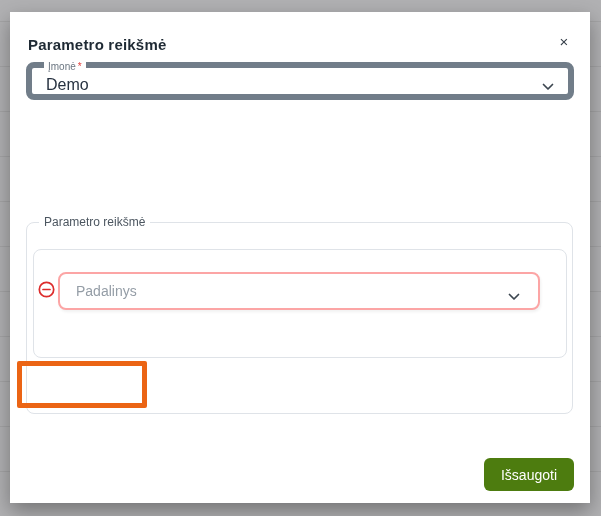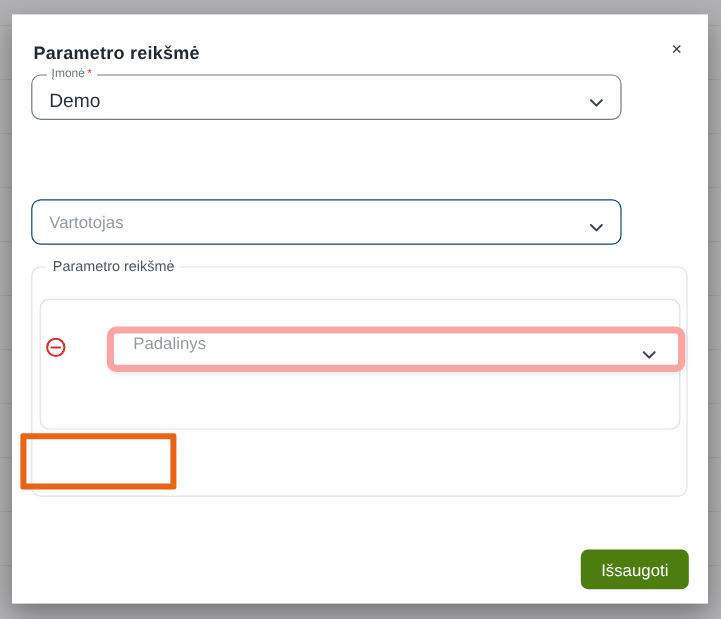--- a/index.html
+++ b/index.html
@@ -21,22 +21,22 @@
     position:absolute;left:18px;top:24px;
     font-size:15px;font-weight:700;color:#1f2a34;letter-spacing:.2px;
   }
   .close-btn{
     position:absolute;right:16px;top:20px;width:20px;height:20px;
     background:none;border:none;padding:0;cursor:pointer;
     font-size:15px;line-height:20px;color:#37404a;text-align:center;
     font-family:"Liberation Sans",sans-serif;
   }
   .select-box{
-    position:absolute;left:16px;width:492px;height:38px;
-    border:1px solid #0c4a6e;border-radius:8px;background:#fff;
+    position:absolute;left:16px;width:548px;height:38px;
+    border:6px solid #0c4a6e;border-radius:8px;background:#fff;
     box-sizing:border-box;display:flex;align-items:center;
     padding:0 14px;cursor:pointer;
   }
   .select-box.filled{border-color:#717d89;}
   .float-label{
     position:absolute;top:-7px;left:12px;background:#fff;padding:0 4px;
     font-size:10px;color:#6a7580;line-height:12px;white-space:nowrap;
   }
   .req{color:#e2403d;margin-left:2px;font-size:10px;}
   .value-text{font-size:16px;color:#273240;padding-top:8px;}
@@ -52,23 +52,23 @@
   .legend{
     position:absolute;top:-8px;left:12px;background:#fff;padding:0 5px;
     font-size:12px;color:#4c5archive660;color:#4c5660;line-height:15px;white-space:nowrap;
   }
   .outer-fieldset{left:16px;top:210px;width:547px;height:192px;}
   .inner-fieldset{left:6px;top:26px;width:534px;height:109px;}
   .icon-btn{background:none;border:none;padding:0;cursor:pointer;position:absolute;}
   .remove-btn{left:4px;top:31px;width:17px;height:17px;}
   .dept-select{
     position:absolute;left:24px;top:22px;width:482px;height:38px;
-    border:6px solid #fca5a5;border-radius:8px;background:#fff;
-    box-sizing:border-box;display:flex;align-items:flex-start;padding:0 16px;
-    box-shadow:1px 2px 3px rgba(0,0,0,0.06);cursor:pointer;margin-left:31px;
+    border:2px solid #fca5a5;border-radius:8px;background:#fff;
+    box-sizing:border-box;display:flex;align-items:center;padding:0 16px;
+    box-shadow:1px 2px 3px rgba(0,0,0,0.06);cursor:pointer;
   }
   .add-btn{
     position:absolute;left:24px;top:74px;height:22px;
     background:none;border:none;padding:0;cursor:pointer;
     display:flex;align-items:center;gap:8px;
     font-family:"Liberation Sans",sans-serif;
   }
   .add-label{font-size:14px;color:#2a333c;}
   .save-btn{
     position:absolute;right:16px;bottom:12px;height:33px;
@@ -99,28 +99,20 @@
       </span>
       <span class="value-text">Demo</span>
       <span class="chevron">
         <svg width="12" height="8" viewBox="0 0 12 8">
             <polyline points="1.5,1.5 6,6 10.5,1.5" fill="none" stroke="#3c4650" stroke-width="1.7" stroke-linecap="round" stroke-linejoin="round"></polyline>
           </svg>
       </span>
     </div>
 
 
-    <div class="select-box" style="top:154px;">
-      <span class="placeholder-text">Vartotojas</span>
-      <span class="chevron">
-        <svg width="12" height="8" viewBox="0 0 12 8">
-            <polyline points="1.5,1.5 6,6 10.5,1.5" fill="none" stroke="#3c4650" stroke-width="1.7" stroke-linecap="round" stroke-linejoin="round"></polyline>
-          </svg>
-      </span>
-    </div>
 
     <div class="fieldset outer-fieldset">
       <span class="legend">Parametro reikšmė</span>
 
       <div class="fieldset inner-fieldset">
 
         <button class="icon-btn remove-btn">
           <span>
             <svg width="17" height="17" viewBox="0 0 17 17">
               <circle cx="8.5" cy="8.5" r="7.2" fill="none" stroke="#dd2c2c" stroke-width="1.7"></circle>

